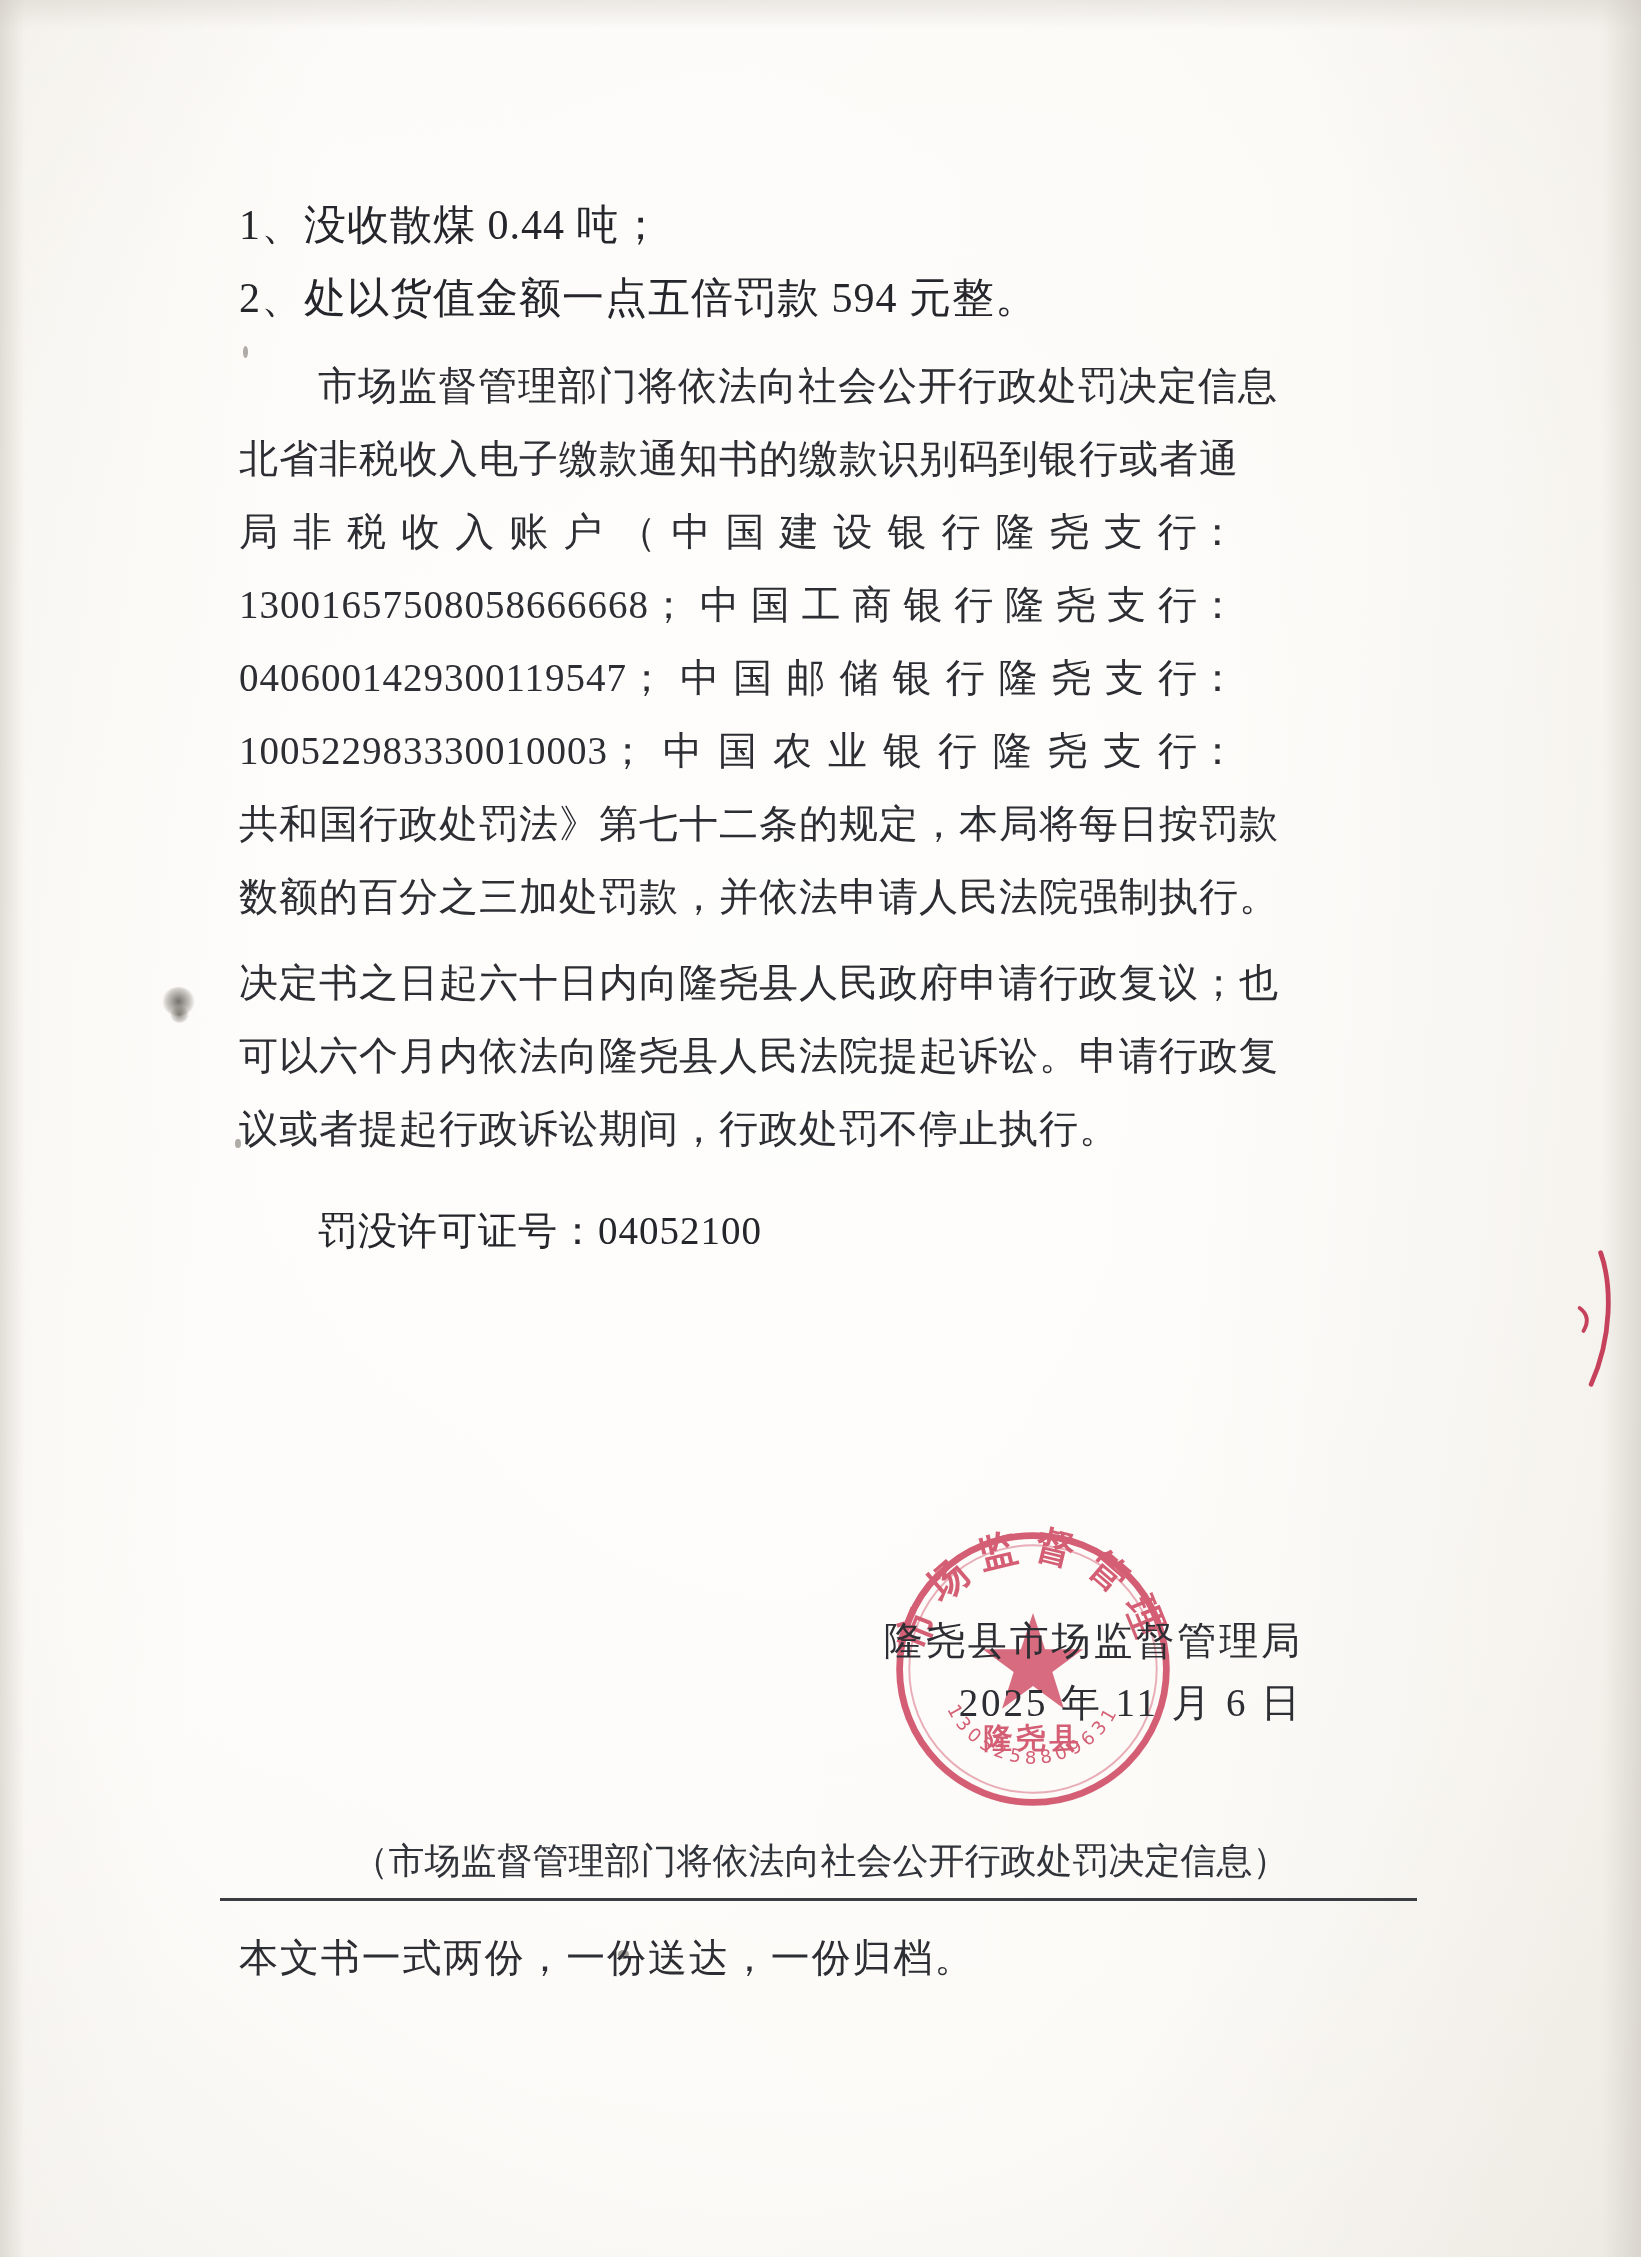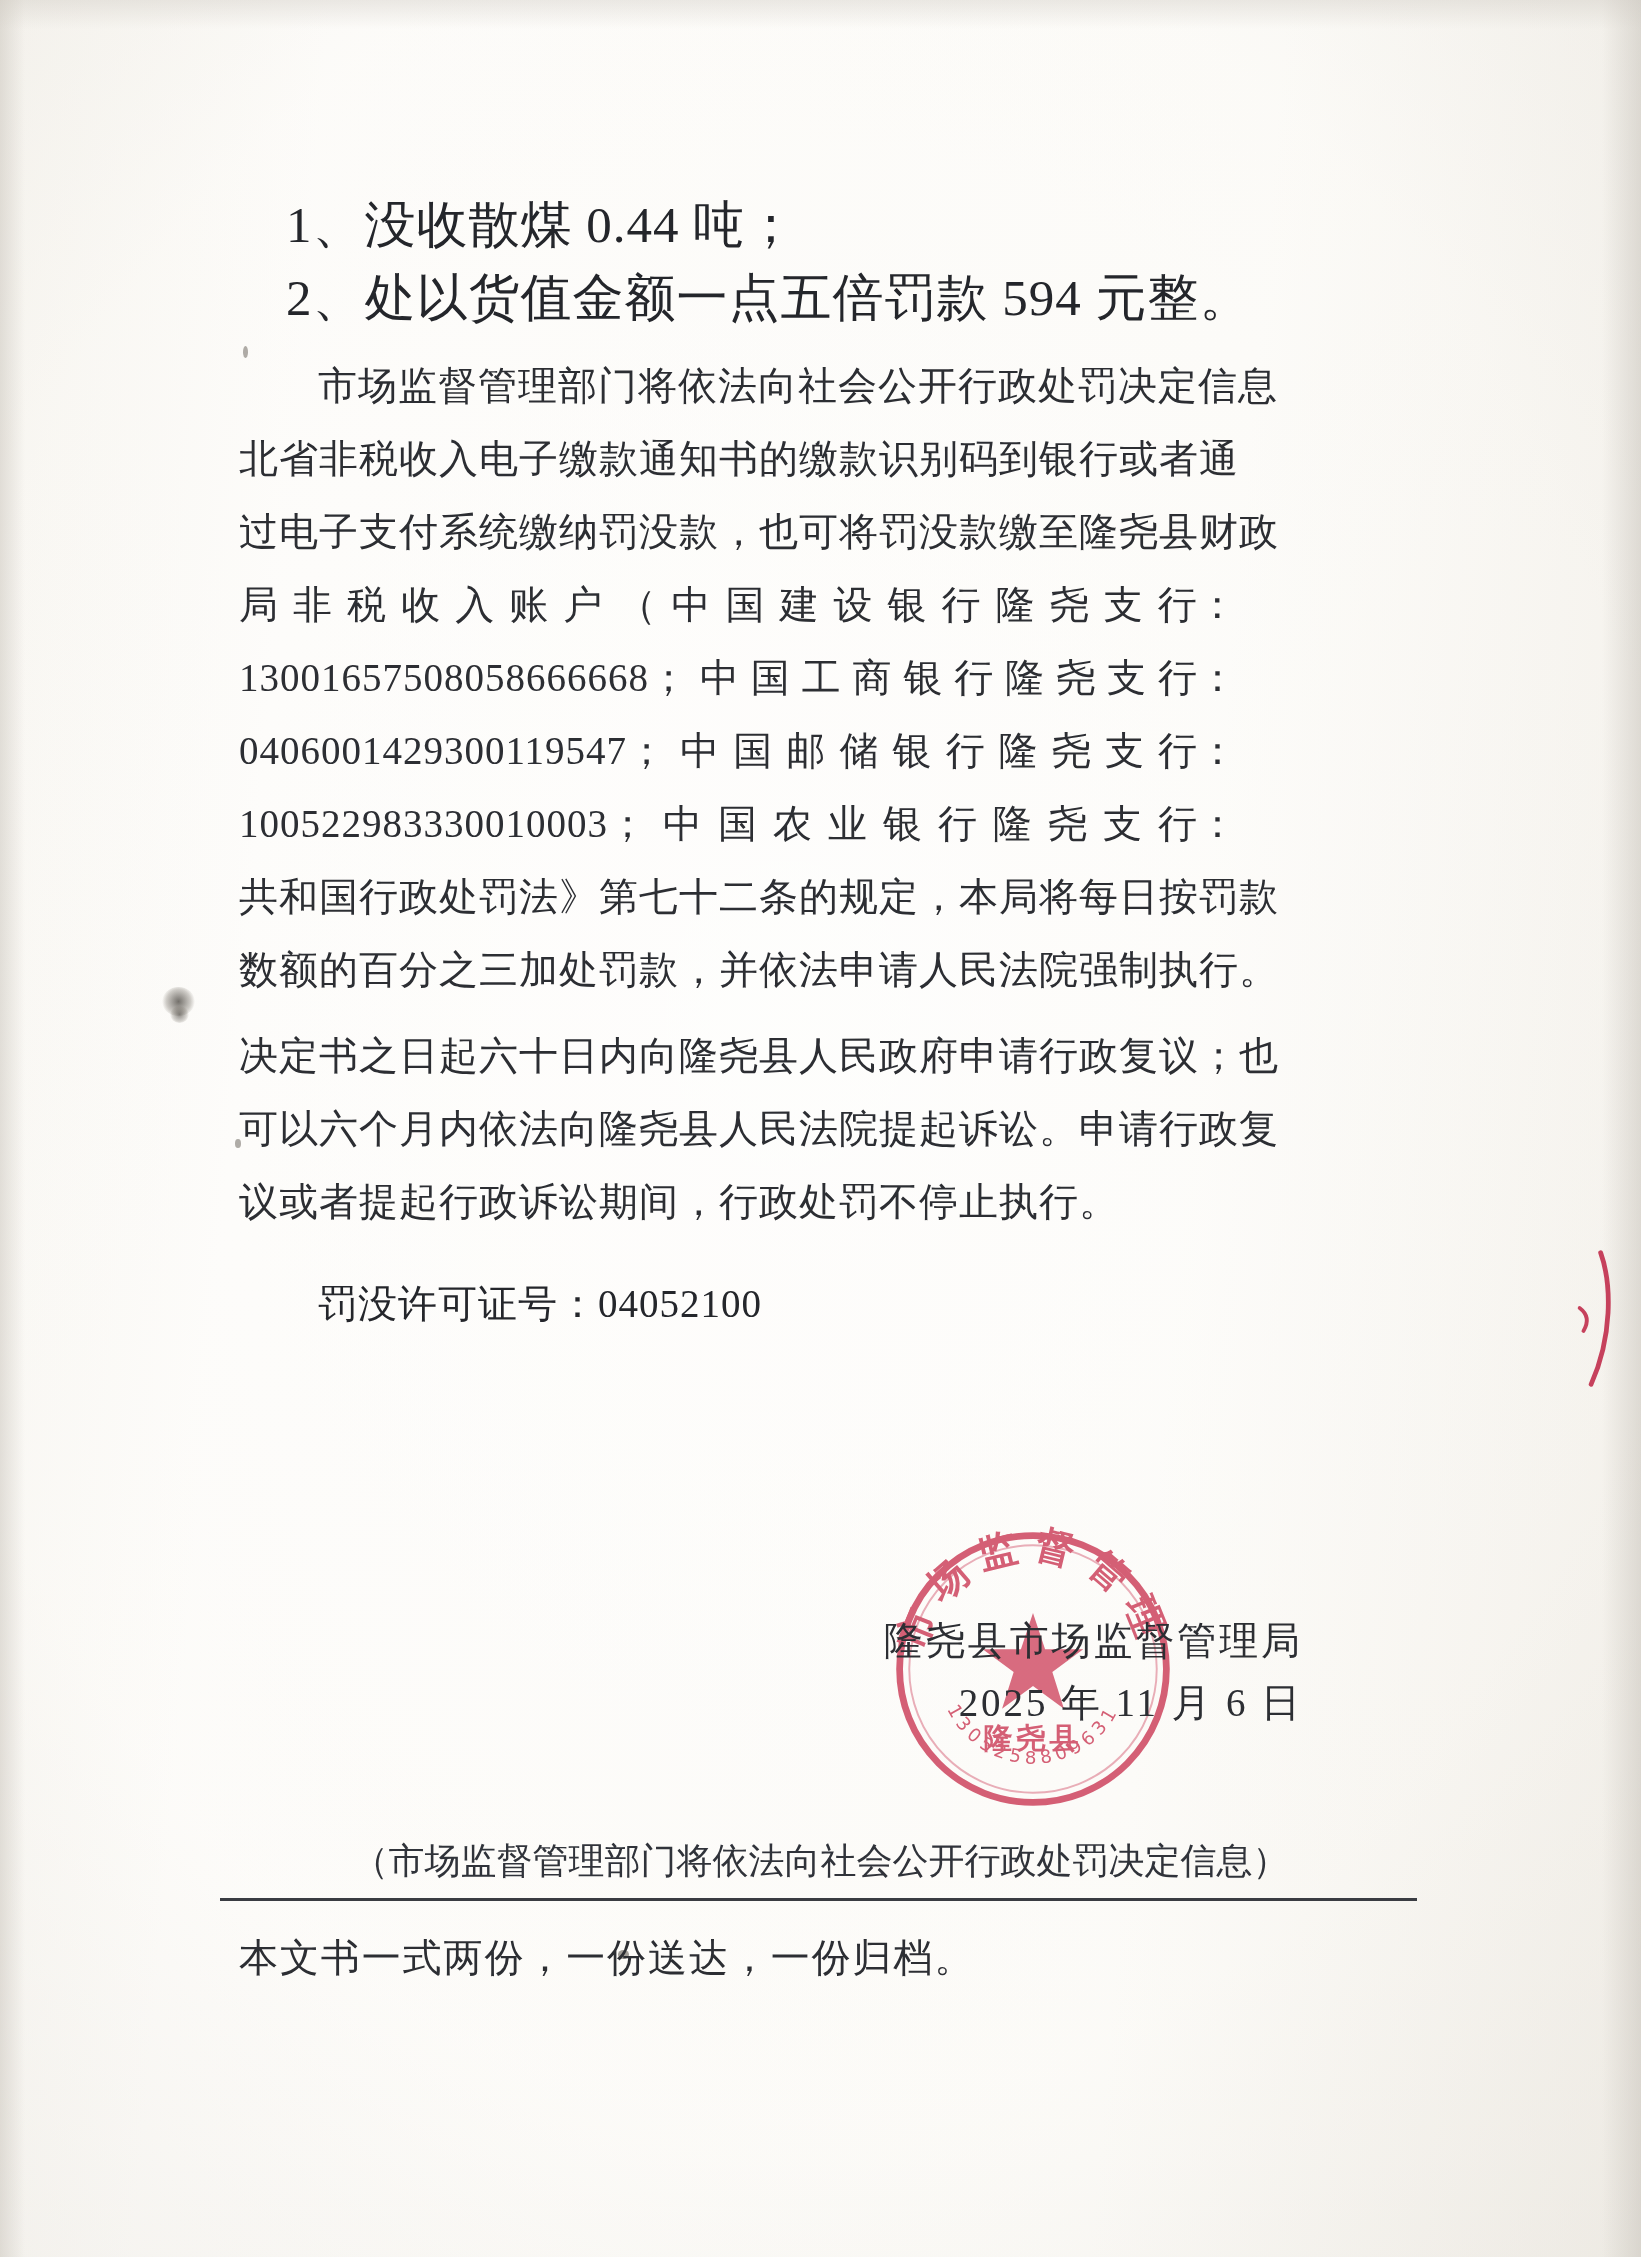--- a/index.html
+++ b/index.html
@@ -61,25 +61,24 @@
     color: #2c2e33;
   }
   .line.justify {
     display: flex;
     justify-content: space-between;
     width: 999px;
   }
   .line.justify > span { display: inline-block; }
 
   .list-item {
-    font-size: 51px;
+    font-size: 42px;
     line-height: 73px;
     letter-spacing: 1px;
     white-space: nowrap;
-    margin-left: 47px;
   }
   .para-first { padding-left: 79px; }
   .gap-sm { height: 13.5px; }
 
   
   .permit-line {
     font-size: 39px;
     line-height: 73px;
     letter-spacing: 1px;
     padding-left: 79px;
@@ -198,21 +197,20 @@
 
   <div class="content">
 
     <div class="list-item">1、没收散煤 0.44 吨；</div>
     <div class="list-item">2、处以货值金额一点五倍罚款 594 元整。</div>
 
     <div class="gap-sm"></div>
 
     <div class="line para-first">市场监督管理部门将依法向社会公开行政处罚决定信息</div>
     <div class="line">北省非税收入电子缴款通知书的缴款识别码到银行或者通</div>
-    <div class="line">过电子支付系统缴纳罚没款，也可将罚没款缴至隆尧县财政</div>
 
     <div class="line justify">
       <span>局</span>
       <span>非</span>
       <span>税</span>
       <span>收</span>
       <span>入</span>
       <span>账</span>
       <span>户</span>
       <span>（</span>

